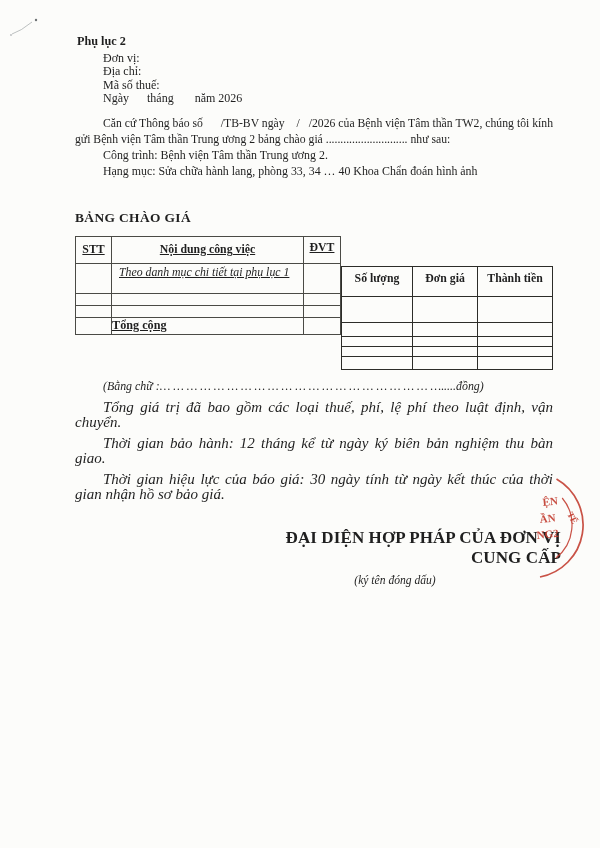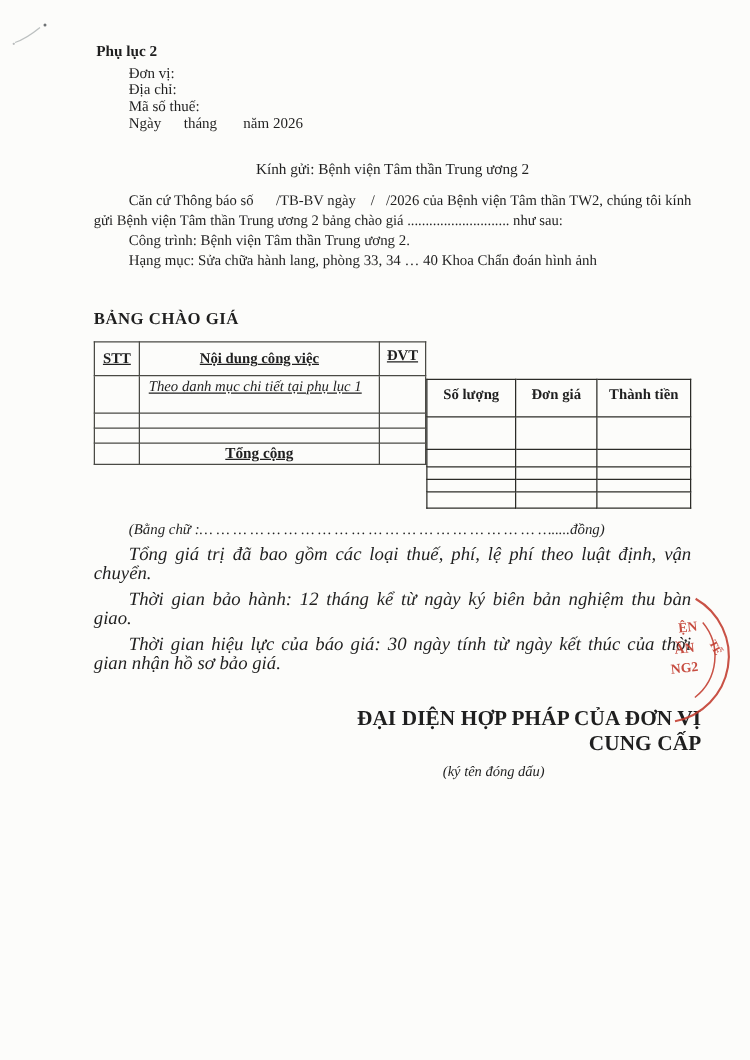--- a/index.html
+++ b/index.html
@@ -40,21 +40,21 @@
   th{font-weight:bold;font-size:11.8px;}
   .th-stt{vertical-align:middle;}
   .th-noidung{vertical-align:middle;}
   .th-dvt{vertical-align:top;padding-top:3px;}
   .t-right th{vertical-align:top;padding-top:4px;}
   .th-soluong{padding-top:10px;}
   .cell-item{
     font-style:italic;font-size:11.8px;line-height:13.8px;
     vertical-align:top;padding:2px 4px 0 7px;text-align:left;
   }
-  .cell-total{font-weight:bold;text-align:center;font-size:12.2px;vertical-align:middle;}
+  .cell-total{font-weight:bold;text-align:left;font-size:12.2px;vertical-align:middle;}
   .notes{margin-top:9px;font-style:italic;}
   .note{
     text-indent:28px;line-height:15px;margin:6px 0 0 0;
     text-align:justify;font-size:15px;
   }
   .note-inwords{text-align:left;font-size:11.9px;}
   .signature{
     margin-top:26px;margin-left:auto;margin-right:-8px;width:280px;
     text-align:center;
   }
@@ -81,21 +81,20 @@
 
     <div class="appendix">Phụ lục 2</div>
 
     <div class="info">
       <div>Đơn vị:</div>
       <div>Địa chỉ:</div>
       <div>Mã số thuế:</div>
       <div>Ngày&nbsp;&nbsp;&nbsp;&nbsp;&nbsp;&nbsp;tháng&nbsp;&nbsp;&nbsp;&nbsp;&nbsp;&nbsp;&nbsp;năm 2026</div>
     </div>
 
-    <div class="salutation">Kính gửi: Bệnh viện Tâm thần Trung ương 2</div>
 
     <div class="intro">Căn cứ Thông báo số &nbsp;&nbsp;&nbsp;&nbsp;&nbsp;/TB-BV ngày &nbsp;&nbsp;&nbsp;/ &nbsp;&nbsp;/2026 của Bệnh viện Tâm thần TW2, chúng tôi kính gửi Bệnh viện Tâm thần Trung ương 2 bảng chào giá ............................ như sau:</div>
 
     <div class="doc-line">Công trình: Bệnh viện Tâm thần Trung ương 2.</div>
     <div class="doc-line">Hạng mục: Sửa chữa hành lang, phòng 33, 34 … 40 Khoa Chẩn đoán hình ảnh</div>
 
     <div class="table-title">BẢNG CHÀO GIÁ</div>
 
     <div class="table-wrap">
 

